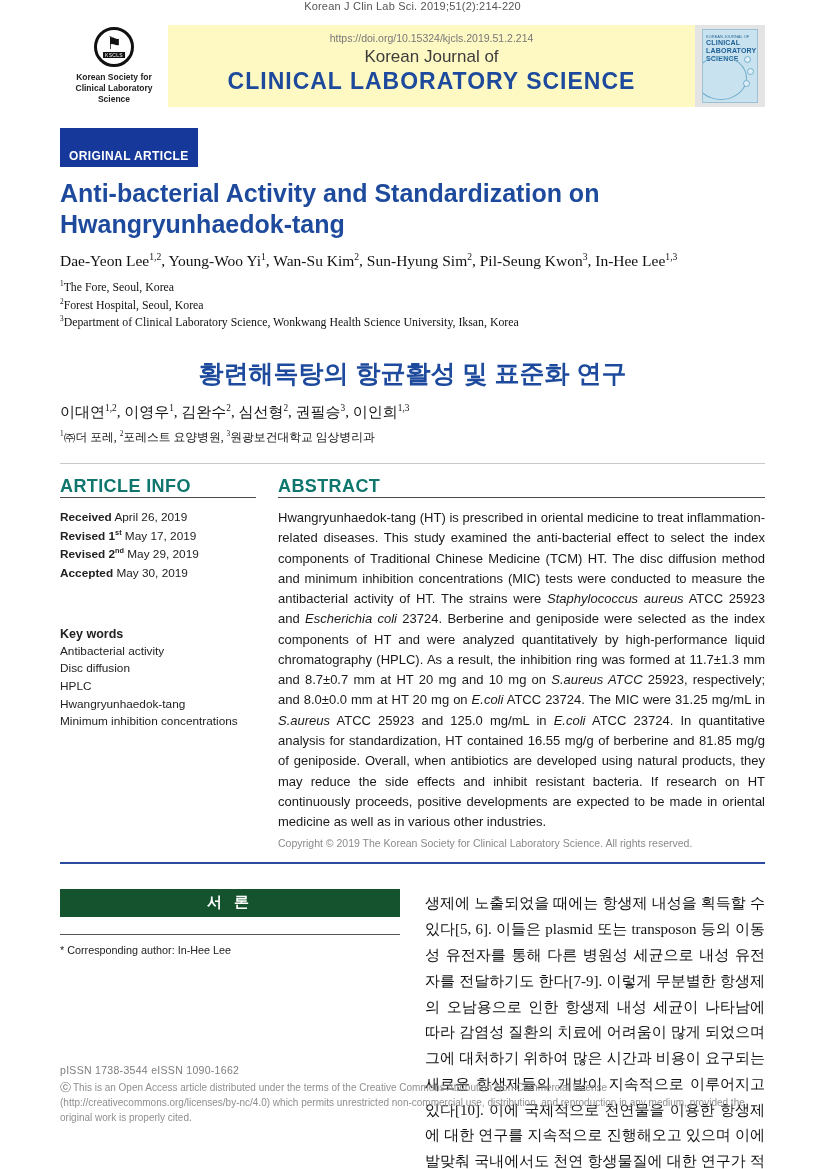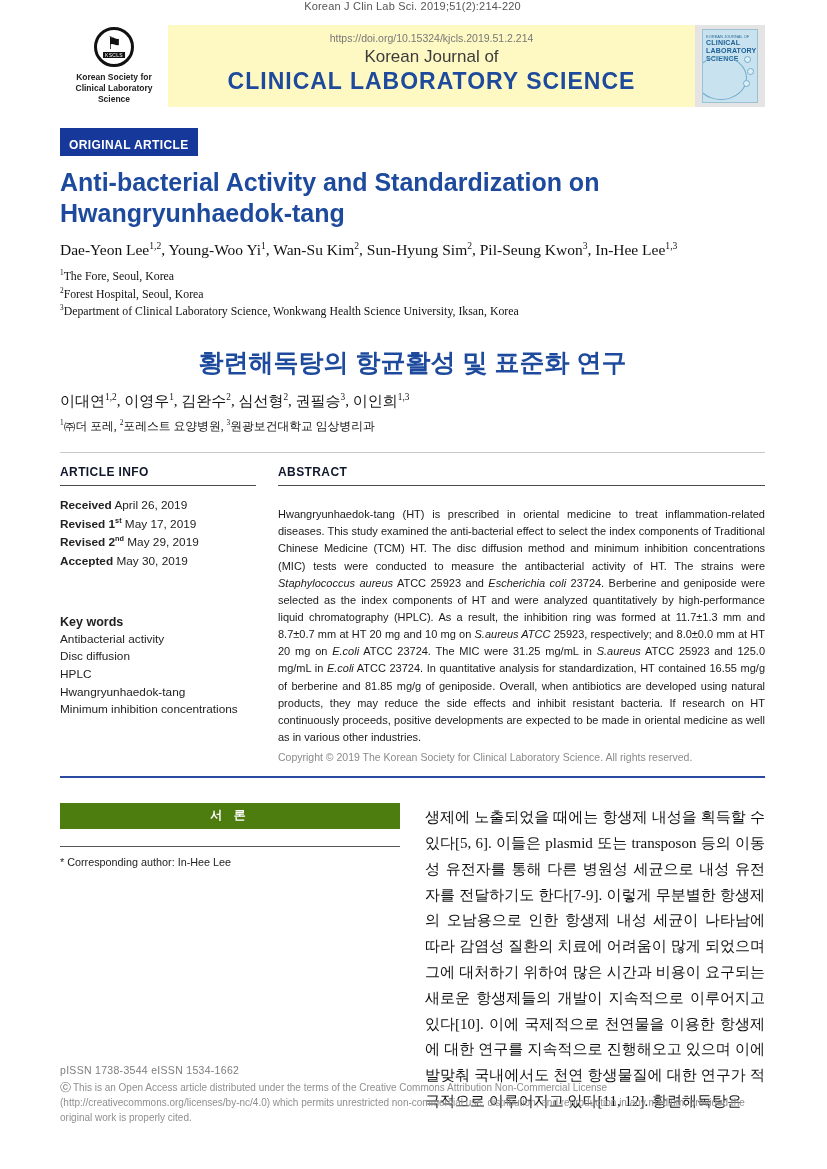--- a/index.html
+++ b/index.html
@@ -31,47 +31,47 @@
   .journal-prefix { font-size:17px; color:#3c3c3c; margin-top:3px; }
   .journal-name { font-size:23px; font-weight:bold; color:#1d4a9c; letter-spacing:1px; margin-top:1px; }
   .cover-wrap { width:70px; background:#e4e4e4; display:flex; align-items:center; justify-content:center; }
   .cover { width:56px; height:74px; background:#c9e2ef; border:1px solid #9cc0d4; position:relative; overflow:hidden; padding:4px 3px; }
   .cover-top { font-size:4px; color:#2a6a96; }
   .cover-line { font-size:7px; font-weight:bold; color:#1d6096; line-height:1.15; letter-spacing:.2px; }
   .cover-circle { position:absolute; left:-8px; top:26px; width:52px; height:44px; border:1px solid #74aecb; border-radius:50%; }
   .cover-dot { position:absolute; width:7px; height:7px; border:1px solid #74aecb; border-radius:50%; background:#ddeef7; }
 
   
-  .badge { display:inline-block; margin-top:21px; background:#16389b; color:#fff; font-size:12px; font-weight:bold; padding:10px 9px 4px; letter-spacing:.4px; }
+  .badge { display:inline-block; margin-top:21px; background:#16389b; color:#fff; font-size:12px; font-weight:bold; padding:21px 9px 4px; letter-spacing:.4px; }
   .title-en { margin-top:11px; max-width:610px; font-size:25px; line-height:1.22; font-weight:bold; color:#1d4a9c; }
   .authors-en { margin-top:13px; font-family:"Liberation Serif", serif; font-size:15.5px; color:#111; }
   .affils-en { margin-top:9px; font-family:"Liberation Serif", serif; font-size:11.8px; color:#111; line-height:1.5; }
   .title-ko { margin-top:25px; font-size:25px; font-weight:bold; color:#1d4a9c;text-align:center; }
   .authors-ko { margin-top:13px; font-family:"Liberation Serif", serif; font-size:15px; color:#111; }
   .affil-ko { margin-top:8px; font-family:"Liberation Serif", serif; font-size:11.8px; color:#111; }
 
   .thin-rule { border:none; border-top:1px solid #c9c9c9; margin-top:17px; }
 
   
   .info-abstract { display:flex; gap:22px; padding-top:12px; }
   .info-col { width:196px; flex:none; }
   .abs-col { flex:1; }
-  .box-heading { font-size:12px; font-weight:bold; color:#0f172a; letter-spacing:.4px; border-bottom:1.5px solid #4a4a4a; padding-bottom:6px; }
+  .box-heading { font-size:18px; font-weight:bold; color:#0f766e; letter-spacing:.4px; border-bottom:1.5px solid #4a4a4a; }
   .dates { margin-top:10px; font-size:11.8px; line-height:1.58; color:#222; }
   .kw-block { margin-top:44px; }
   .kw-heading { font-size:12.5px; font-weight:bold; }
   .kw-items { font-size:11.8px; line-height:1.5; color:#222; margin-top:2px; }
-  .abstract-text { margin-top:20px; font-size:11px; line-height:1.56; text-align:justify; color:#1a1a1a; }
+  .abstract-text { margin-top:10px; font-size:13px; line-height:1.56; text-align:justify; color:#1a1a1a; }
   .copyright { margin-top:5px; font-size:10.5px; color:#8a8a8a; }
   .blue-rule { border:none; border-top:2px solid #2b4ba1; margin-top:13px; }
 
   
   .columns { display:flex; gap:25px; margin-top:25px; }
   .col { flex:1; min-width:0; }
-  .section-bar { background:#4d7c0f; color:#fff; font-size:12px; font-weight:bold; text-align:center; padding:4px 0 5px; letter-spacing:4px; }
+  .section-bar { background:#14532d; color:#fff; font-size:15px; font-weight:bold; text-align:center; padding:4px 0 5px; letter-spacing:4px; }
   .ko-para { font-family:"Liberation Serif", serif; font-size:15px; line-height:1.72; text-align:justify; word-break:break-all; color:#111; }
   .col-left .ko-para { margin-top:15px; text-indent:1em; }
   .col-right .ko-para { margin-top:2px; }
   .footnote { margin-top:17px; border-top:1px solid #555; padding-top:7px; font-size:10.8px; line-height:1.5; color:#222; }
 
   
   .page-footer { position:absolute; left:60px; right:58px; bottom:44px; }
   .issn { font-size:10.5px; color:#7d7d7d; letter-spacing:.3px; }
   .license { margin-top:4px; font-size:10px; color:#8f8f8f; line-height:1.45; }
   .cc-icon { font-size:11px; margin-right:2px; color:#777; }
@@ -171,18 +171,18 @@
           </div>
       </div>
       <div class="col col-right">
         <p class="ko-para"><span>생제에 노출되었을 때에는 항생제 내성을 획득할 수 있다[5, 6]. 이들은 plasmid 또는 transposon 등의 이동성 유전자를 통해 다른 병원성 세균으로 내성 유전자를 전달하기도 한다[7-9]. 이렇게 무분별한 항생제의 오남용으로 인한 항생제 내성 세균이 나타남에 따라 감염성 질환의 치료에 어려움이 많게 되었으며 그에 대처하기 위하여 많은 시간과 비용이 요구되는 새로운 항생제들의 개발이 지속적으로 이루어지고 있다[10]. 이에 국제적으로 천연물을 이용한 항생제에 대한 연구를 지속적으로 진행해오고 있으며 이에 발맞춰 국내에서도 천연 항생물질에 대한 연구가 적극적으로 이루어지고 있다[11, 12]. 황련해독탕은 </span></p>
       </div>
     </div>
 
   </div>
 
   <div class="page-footer">
-    <div class="issn">pISSN 1738-3544  eISSN 1534-1662</div>
+    <div class="issn">pISSN 1738-3544  eISSN 1090-1662</div>
     <div class="license">
       <span class="cc-icon">ⓒ</span><span>This is an Open Access article distributed under the terms of the Creative Commons Attribution Non-Commercial License (http://creativecommons.org/licenses/by-nc/4.0) which permits unrestricted non-commercial use, distribution, and reproduction in any medium, provided the original work is properly cited.</span>
     </div>
   </div>
 </div>
 
 </body></html>

